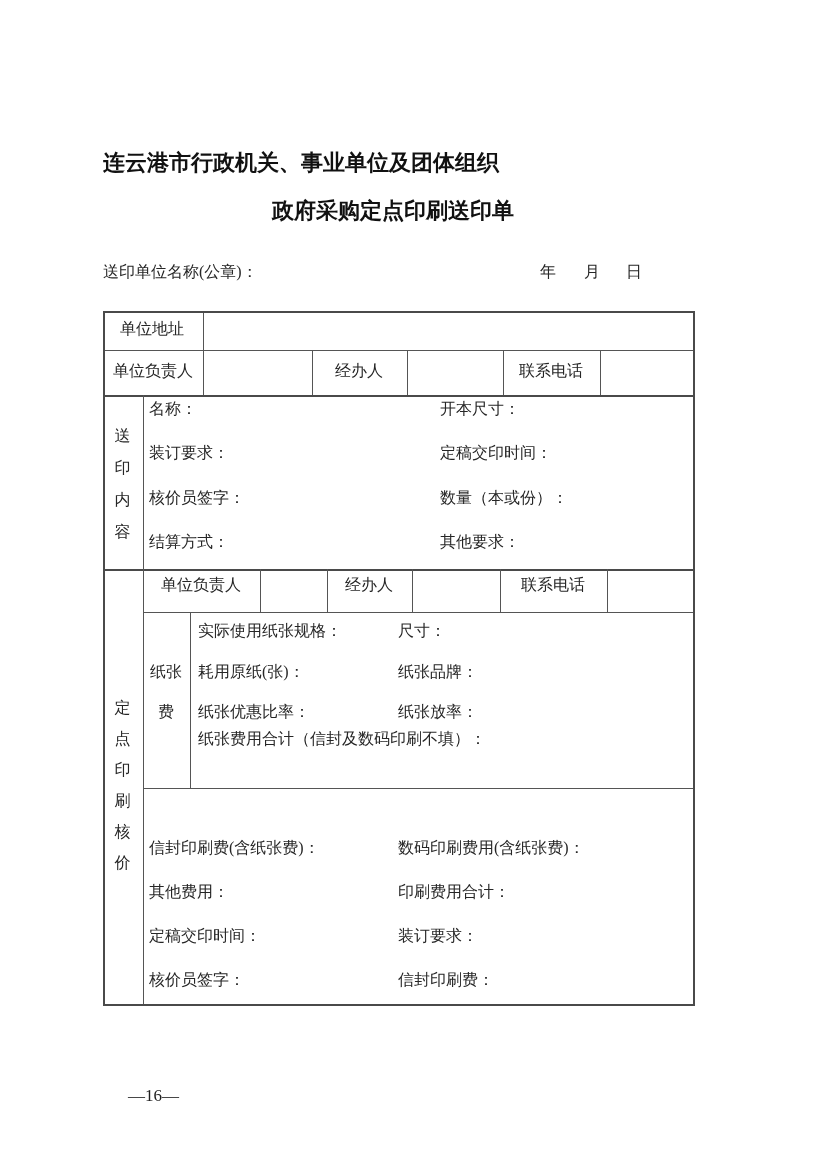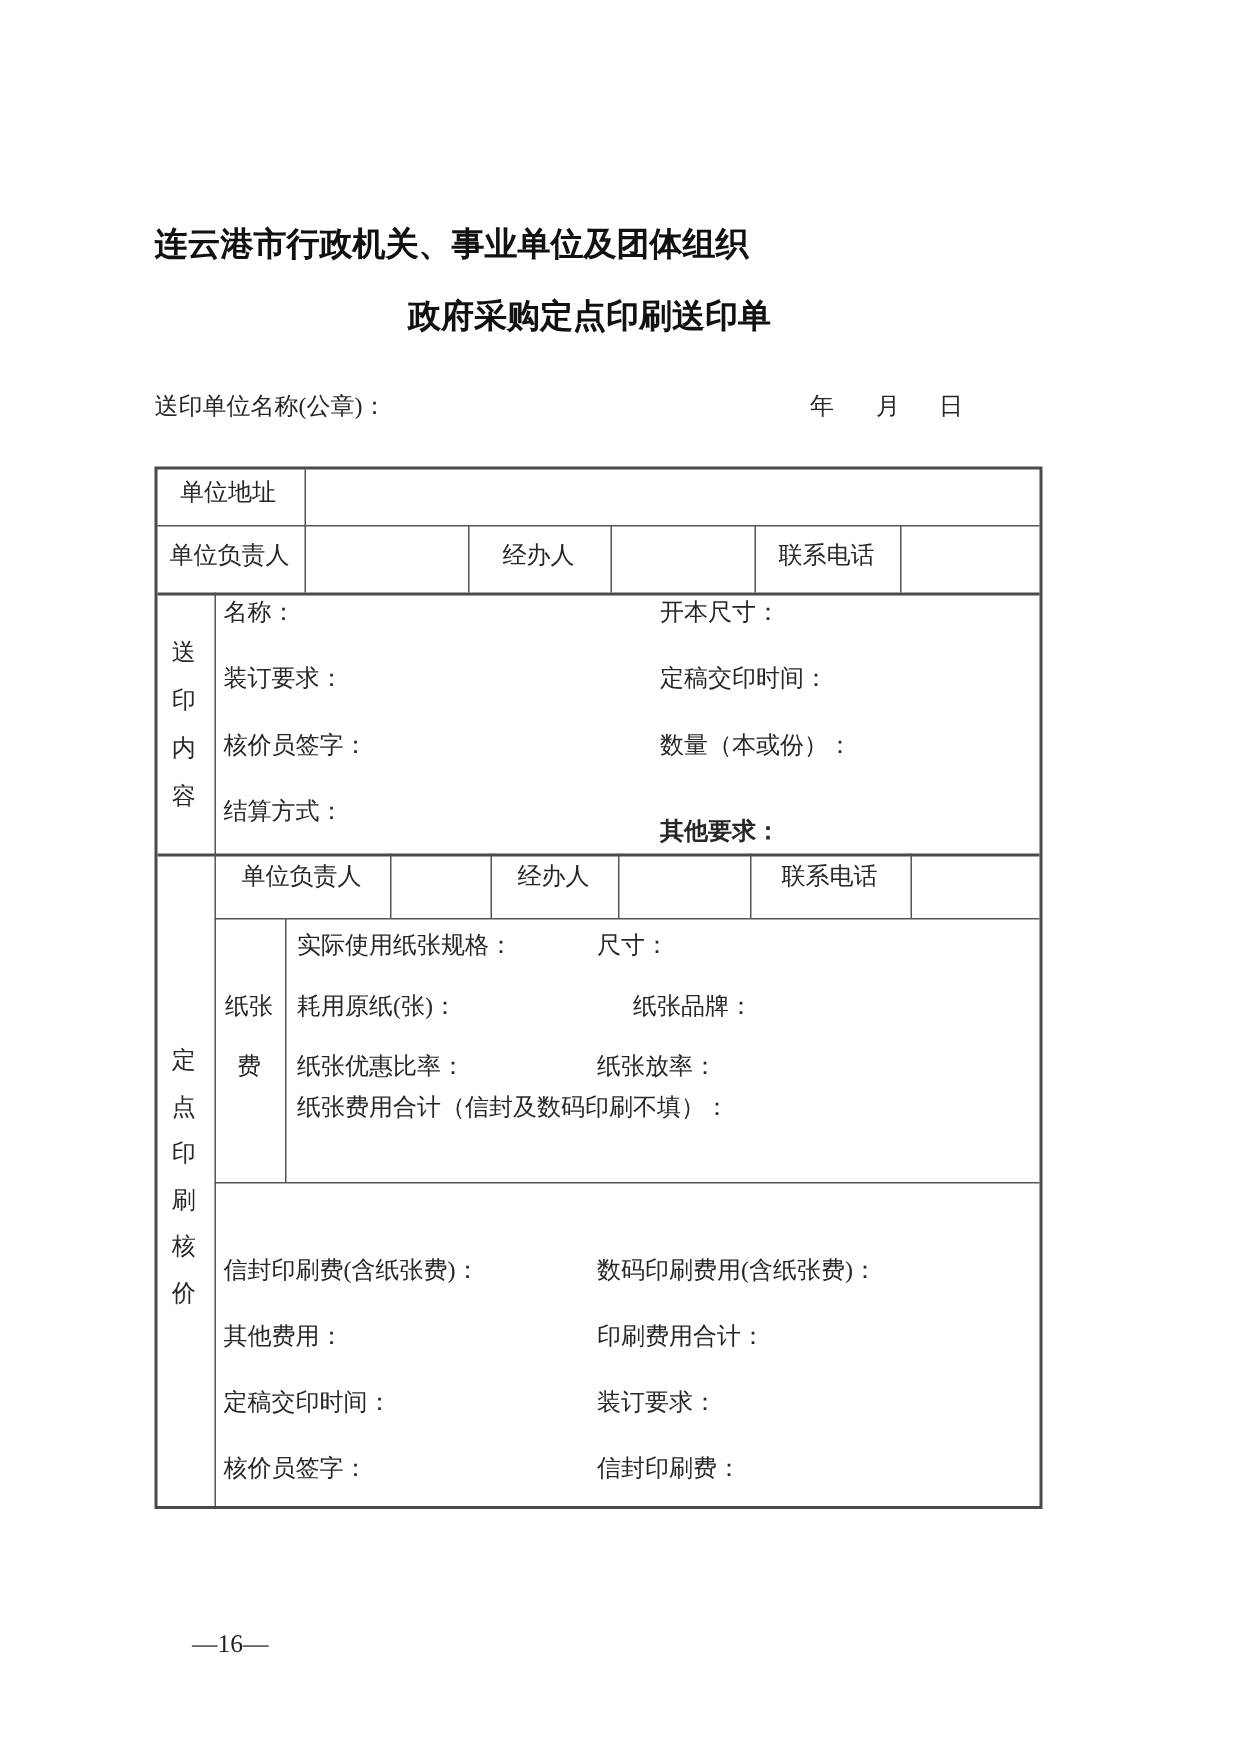--- a/index.html
+++ b/index.html
@@ -78,38 +78,38 @@
 
   <div class="vlabel" style="left:114px;top:420px;line-height:32px;">送印内容</div>
 
   <div class="abs body-t" style="left:149px;top:400px;">名称：</div>
   <div class="abs body-t" style="left:440px;top:400px;">开本尺寸：</div>
   <div class="abs body-t" style="left:149px;top:444px;">装订要求：</div>
   <div class="abs body-t" style="left:440px;top:444px;">定稿交印时间：</div>
   <div class="abs body-t" style="left:149px;top:489px;">核价员签字：</div>
   <div class="abs body-t" style="left:440px;top:489px;">数量（本或份）：</div>
   <div class="abs body-t" style="left:149px;top:533px;">结算方式：</div>
-  <div class="abs body-t" style="left:440px;top:546px;font-weight:bold;">其他要求：</div>
+  <div class="abs body-t" style="left:440px;top:533px;">其他要求：</div>
 
   <div class="vlabel" style="left:114px;top:692px;line-height:31px;">定点印刷核价</div>
 
   <div class="abs body-t" style="left:161px;top:576px;">单位负责人</div>
   <div class="abs body-t" style="left:270px;top:576px;"></div>
   <div class="abs body-t" style="left:345px;top:576px;">经办人</div>
   <div class="abs body-t" style="left:420px;top:576px;"></div>
   <div class="abs body-t" style="left:521px;top:576px;">联系电话</div>
   <div class="abs body-t" style="left:615px;top:576px;"></div>
 
   <div class="abs body-t" style="left:150px;top:663px;">纸张</div>
   <div class="abs body-t" style="left:158px;top:703px;">费</div>
 
   <div class="abs body-t" style="left:198px;top:622px;">实际使用纸张规格：</div>
   <div class="abs body-t" style="left:398px;top:622px;">尺寸：</div>
   <div class="abs body-t" style="left:198px;top:663px;">耗用原纸(张)：</div>
-  <div class="abs body-t" style="left:398px;top:663px;margin-left:24px;">纸张品牌：</div>
+  <div class="abs body-t" style="left:398px;top:663px;">纸张品牌：</div>
   <div class="abs body-t" style="left:198px;top:703px;">纸张优惠比率：</div>
   <div class="abs body-t" style="left:398px;top:703px;">纸张放率：</div>
   <div class="abs body-t" style="left:198px;top:730px;">纸张费用合计（信封及数码印刷不填）：</div>
 
 
   <div class="abs body-t" style="left:149px;top:839px;">信封印刷费(含纸张费)：</div>
   <div class="abs body-t" style="left:398px;top:839px;">数码印刷费用(含纸张费)：</div>
   <div class="abs body-t" style="left:149px;top:883px;">其他费用：</div>
   <div class="abs body-t" style="left:398px;top:883px;">印刷费用合计：</div>
   <div class="abs body-t" style="left:149px;top:927px;">定稿交印时间：</div>

